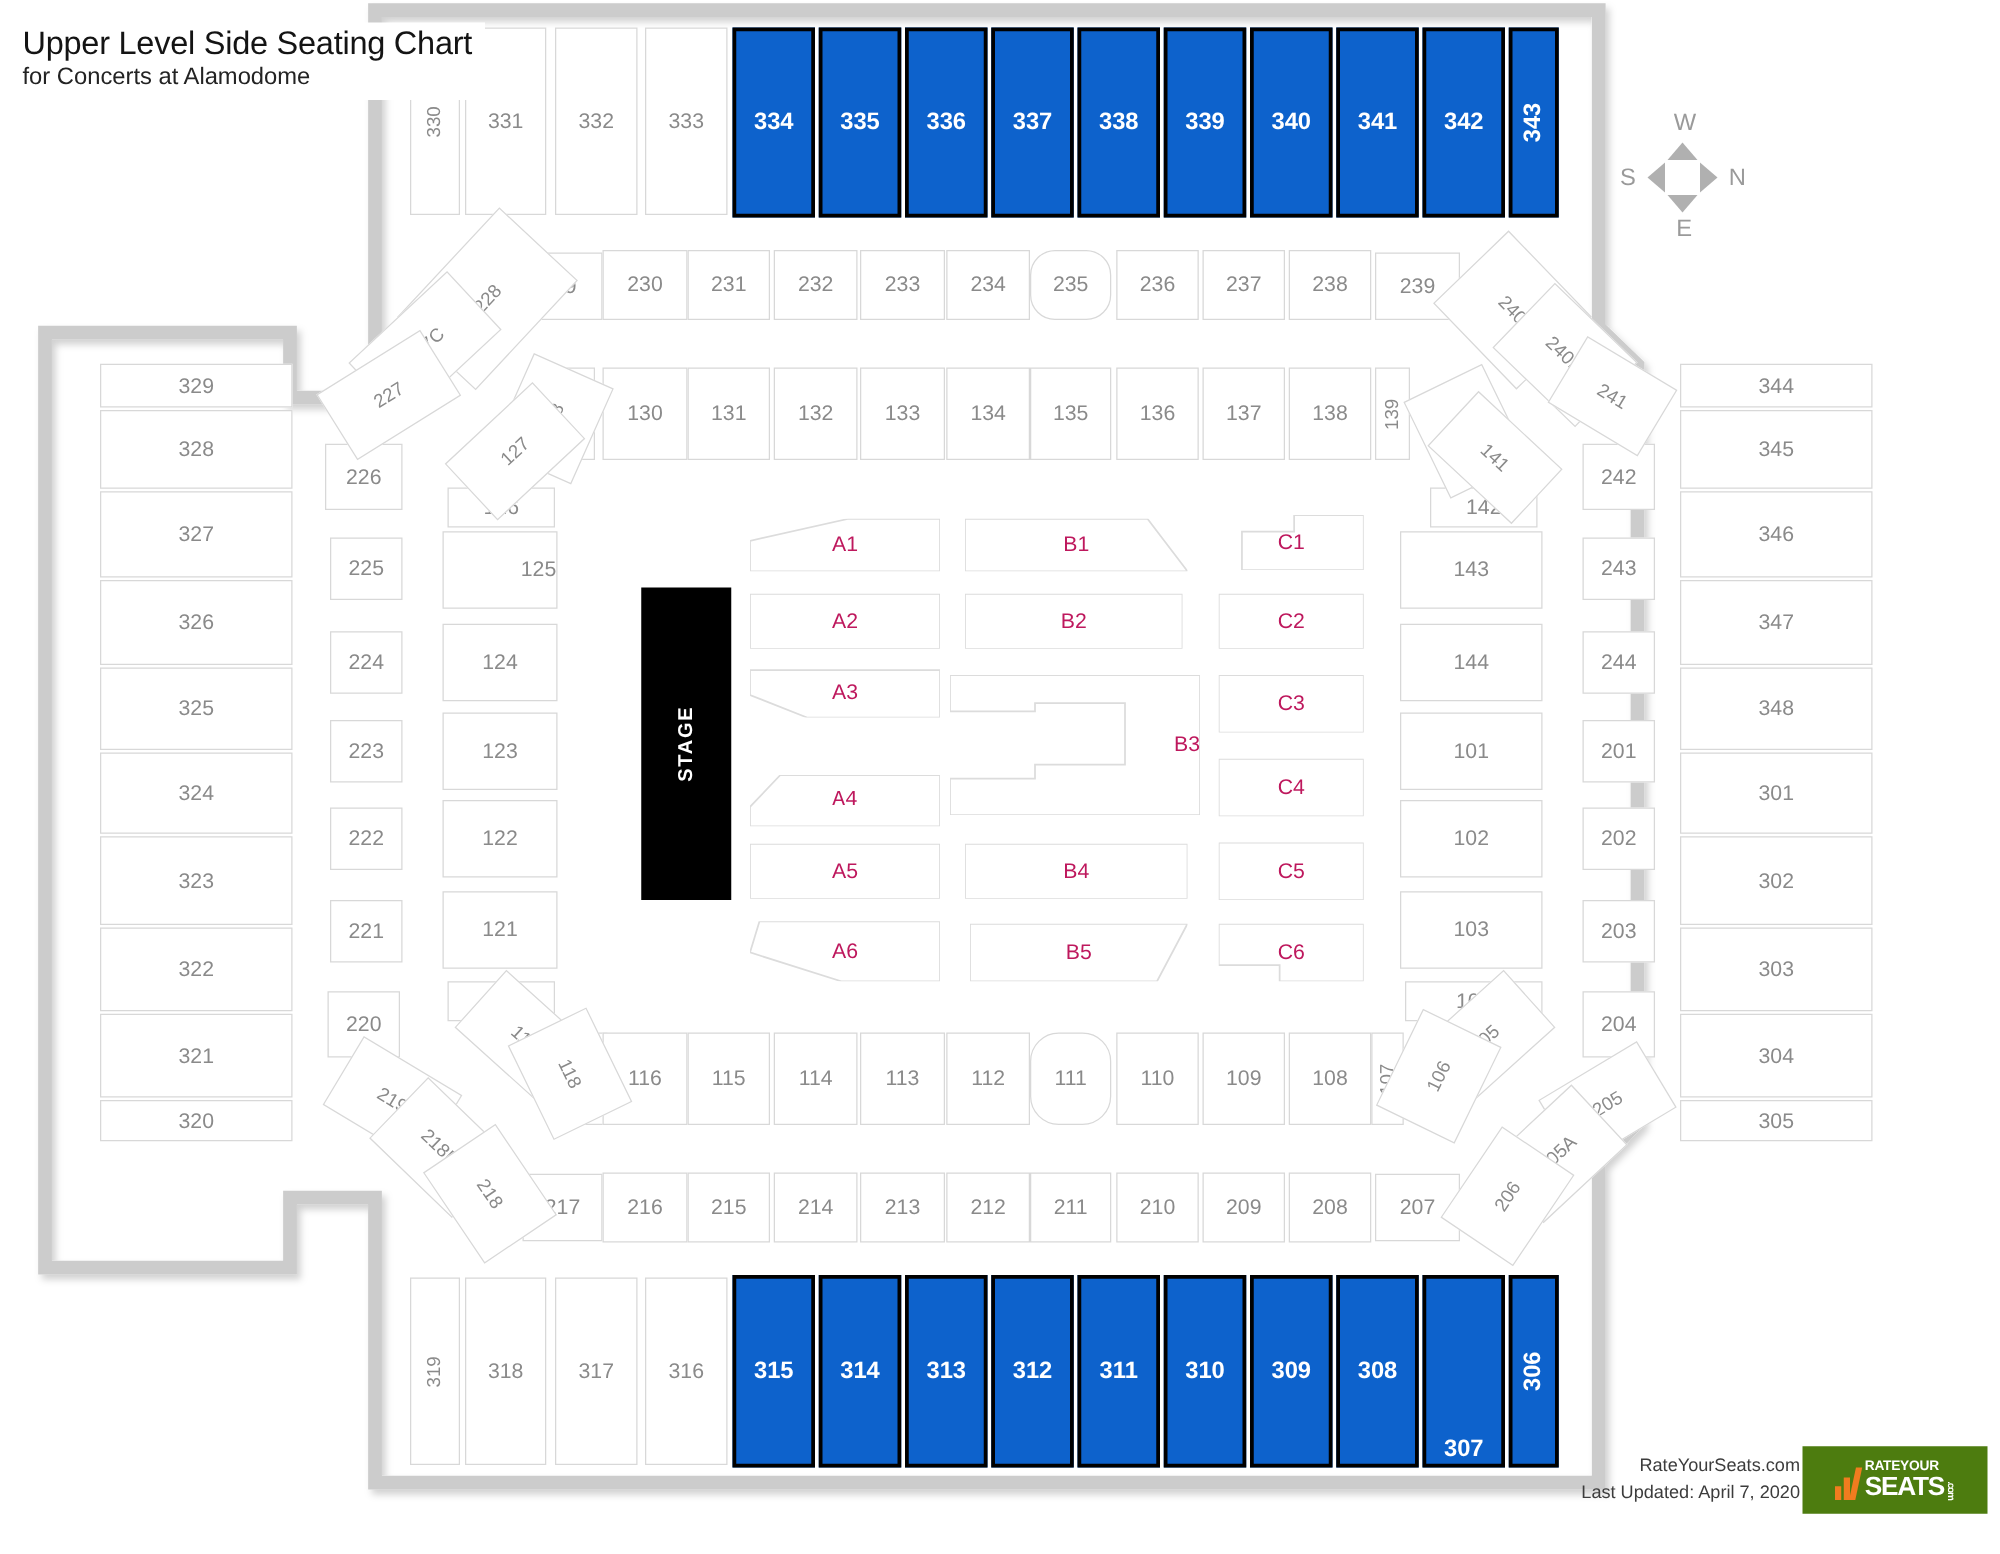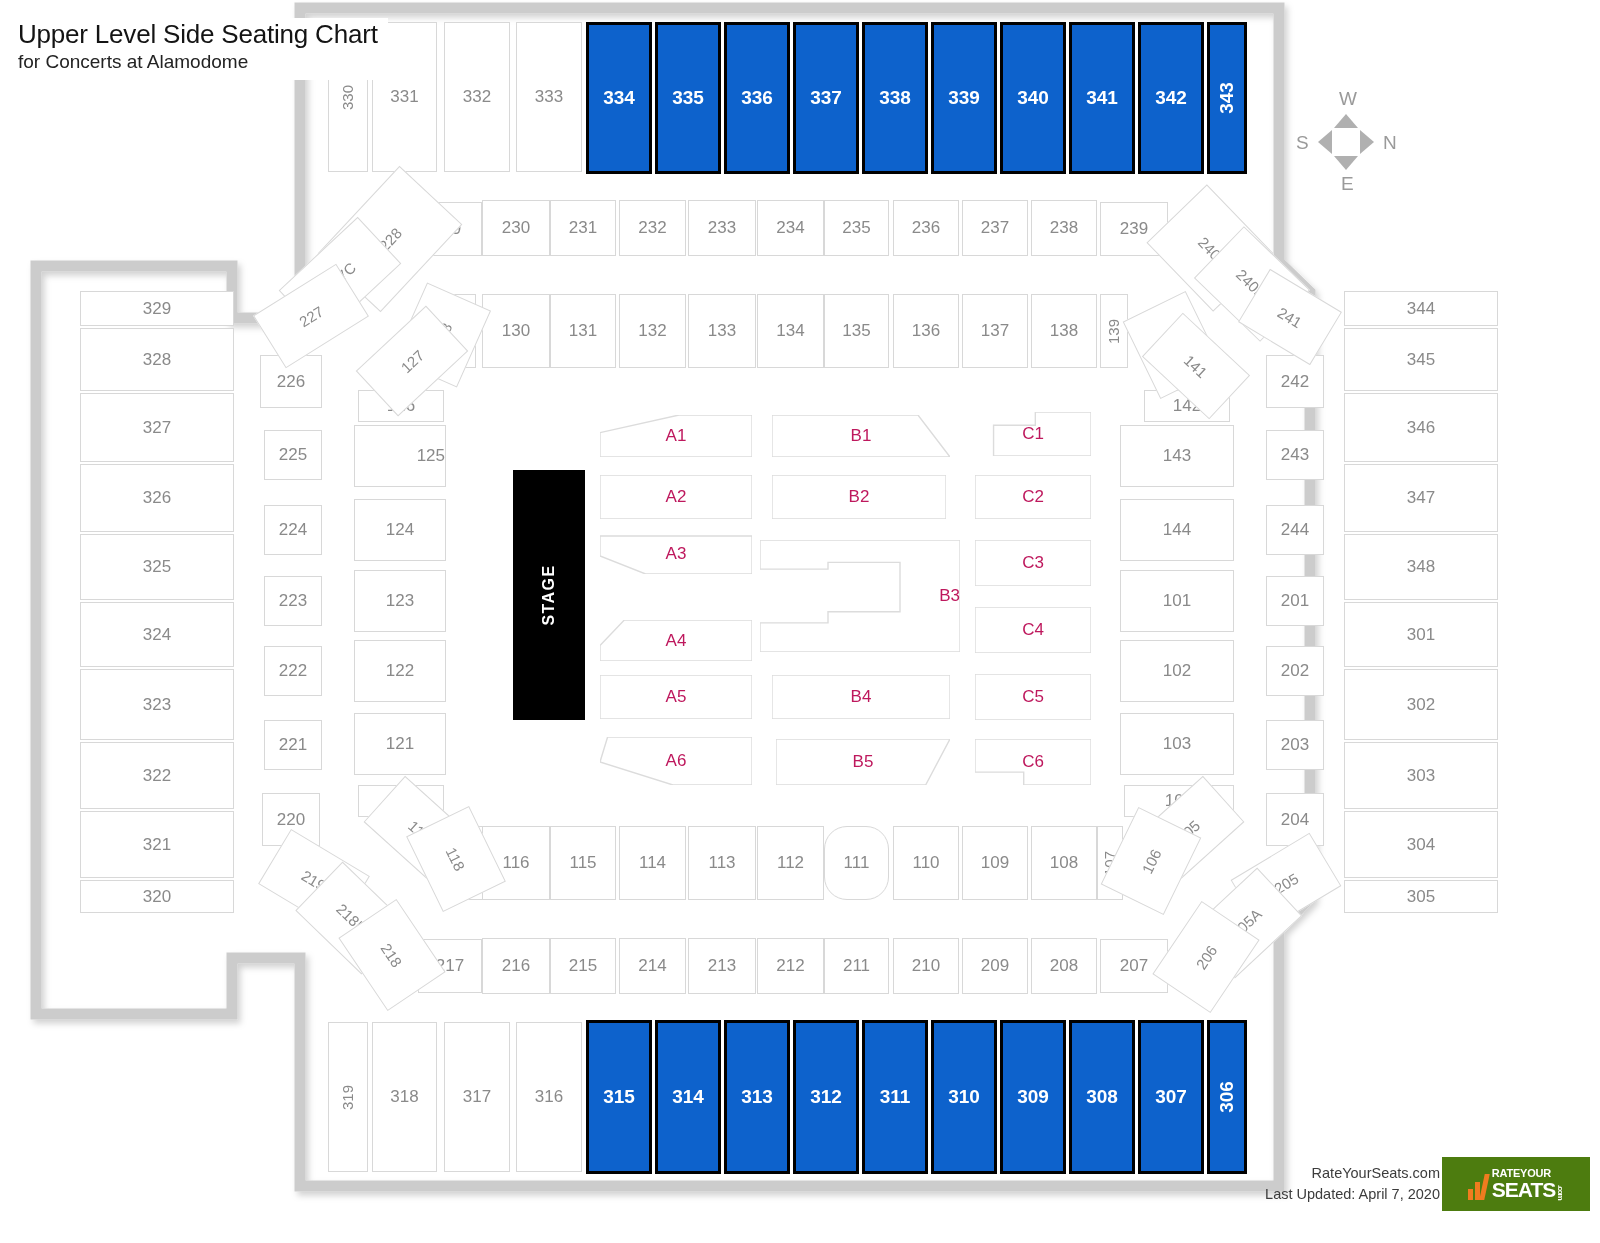--- a/index.html
+++ b/index.html
@@ -178,21 +178,21 @@
       </div>
       <div class="sec hl" style="left: 931px; top: 1020px; width: 66px; height: 154px;">
         <span>310</span>
       </div>
       <div class="sec hl" style="left: 1000px; top: 1020px; width: 66px; height: 154px;">
         <span>309</span>
       </div>
       <div class="sec hl" style="left: 1069px; top: 1020px; width: 66px; height: 154px;">
         <span>308</span>
       </div>
-      <div class="sec hl" style="left: 1138px; top: 1020px; width: 66px; height: 154px;">
+      <div class="sec hl" style="left: 1138px; top: 1020px; width: 66px; height: 154px; align-items: flex-end;">
         <span>307</span>
       </div>
       <div class="sec hl rot small" style="left: 1207px; top: 1020px; width: 40px; height: 154px;">
         <span>306</span>
       </div>
       <div class="sec" style="left: 80px; top: 291px; width: 154px; height: 35px;">
         <span>329</span>
       </div>
       <div class="sec" style="left: 80px; top: 328px; width: 154px; height: 63px;">
         <span>328</span>
@@ -346,21 +346,21 @@
       </div>
       <div class="sec" style="left: 619px; top: 200px; width: 67px; height: 56px;">
         <span>232</span>
       </div>
       <div class="sec" style="left: 688px; top: 200px; width: 68px; height: 56px;">
         <span>233</span>
       </div>
       <div class="sec" style="left: 757px; top: 200px; width: 67px; height: 56px;">
         <span>234</span>
       </div>
-      <div class="sec" style="left: 824px; top: 200px; width: 65px; height: 56px;">
+      <div class="sec" style="left: 824px; top: 200px; width: 65px; height: 56px; border-radius: 20px;">
         <span>235</span>
       </div>
       <div class="sec" style="left: 893px; top: 200px; width: 66px; height: 56px;">
         <span>236</span>
       </div>
       <div class="sec" style="left: 962px; top: 200px; width: 66px; height: 56px;">
         <span>237</span>
       </div>
       <div class="sec" style="left: 1031px; top: 200px; width: 66px; height: 56px;">
         <span>238</span>
@@ -480,21 +480,21 @@
           <polygon points="0,0 152,0 152,44 0,44" fill="#ffffff" stroke="#dcdcdc" stroke-width="1.4"></polygon>
         </svg>
         <div class="plabel" style="left: 0px; top: 0px; width: 152px; height: 44px; font-size: 17px;">A2</div>
       </div>
       <div class="poly" style="left: 600px; top: 534px; width: 152px; height: 40px;">
         <svg width="152" height="40">
           <polygon points="0,2 152,2 152,40 45.6,40 0,22" fill="#ffffff" stroke="#dcdcdc" stroke-width="1.4"></polygon>
         </svg>
         <div class="plabel" style="left: 0px; top: 0px; width: 152px; height: 40px; font-size: 17px;">A3</div>
       </div>
-      <div class="poly" style="left: 600px; top: 620px; width: 152px; height: 41px;">
+      <div class="poly" style="left: 600px; top: 620px; width: 152px; height: 41px; font-family: Liberation Mono, monospace;">
         <svg width="152" height="41">
           <polygon points="24.32,0 152,0 152,41 0,41 0,25.419999999999998" fill="#ffffff" stroke="#dcdcdc" stroke-width="1.4"></polygon>
         </svg>
         <div class="plabel" style="left: 0px; top: 0px; width: 152px; height: 41px; font-size: 17px;">A4</div>
       </div>
       <div class="poly" style="left: 600px; top: 675px; width: 152px; height: 44px;">
         <svg width="152" height="44">
           <polygon points="0,0 152,0 152,44 0,44" fill="#ffffff" stroke="#dcdcdc" stroke-width="1.4"></polygon>
         </svg>
         <div class="plabel" style="left: 0px; top: 0px; width: 152px; height: 44px; font-size: 17px;">A5</div>

